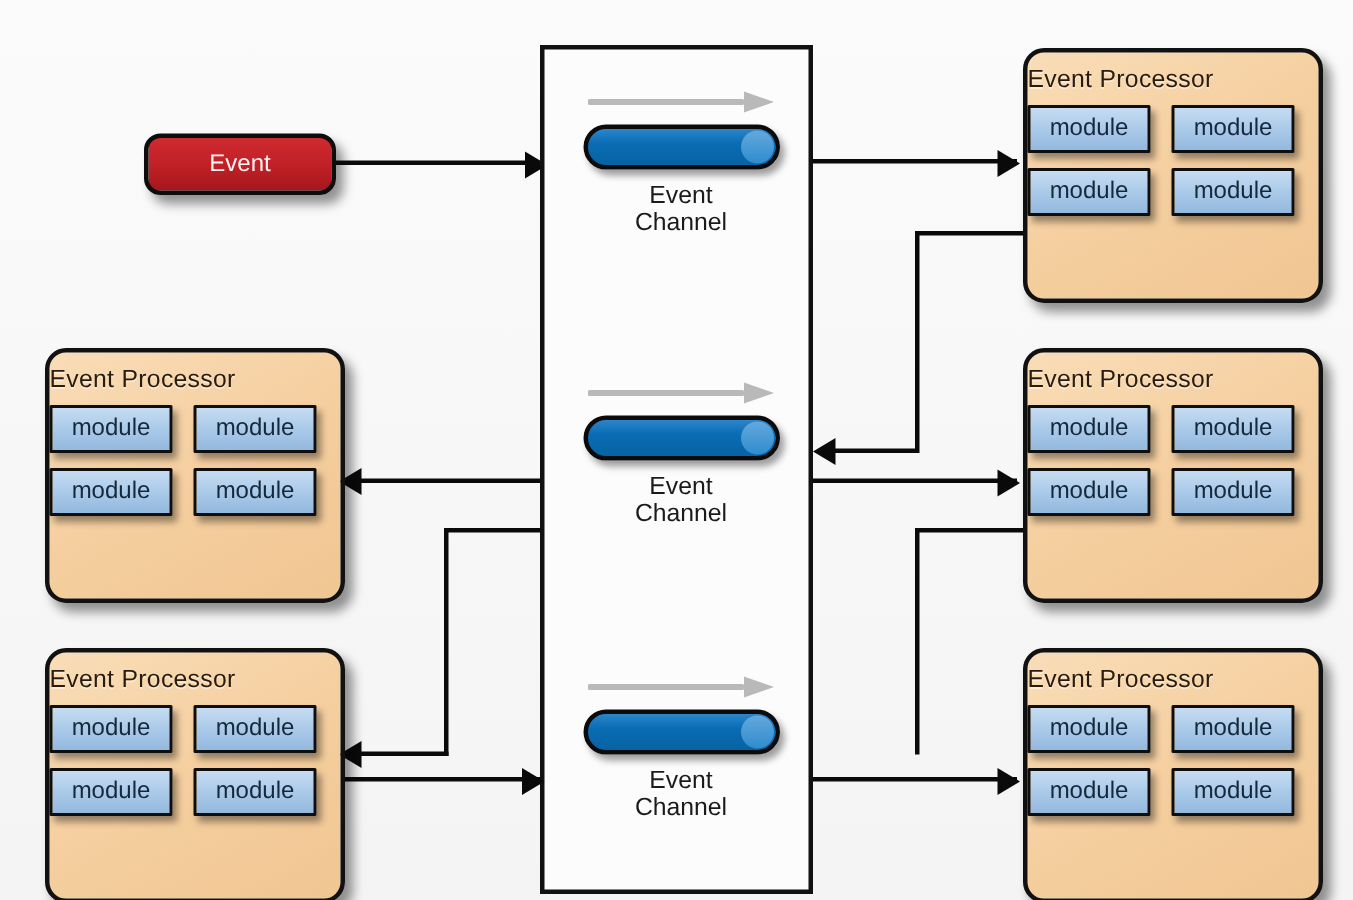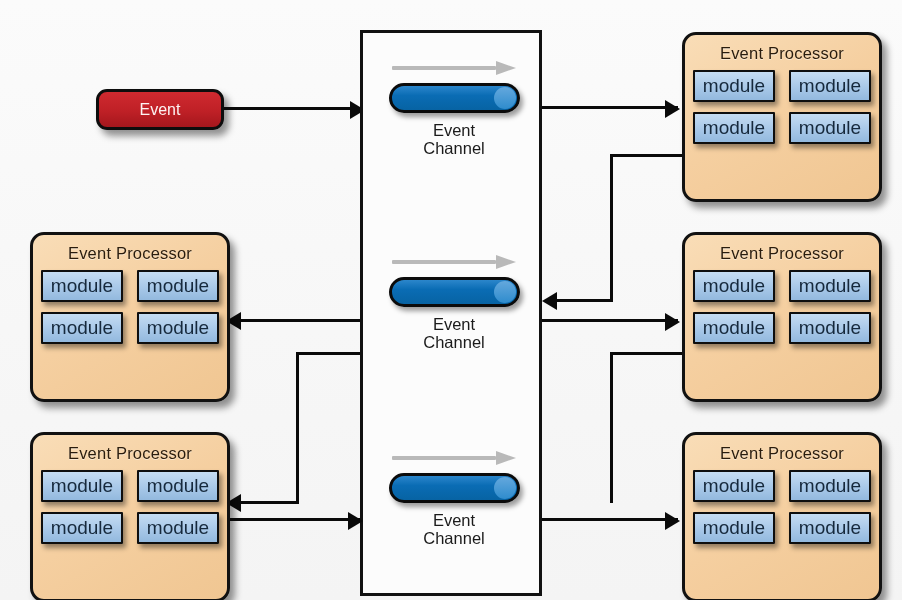--- a/index.html
+++ b/index.html
@@ -6,31 +6,31 @@
   body{font-family:"Liberation Sans", sans-serif;}
   #stage{position:relative;width:902px;height:600px;overflow:hidden;
          background:linear-gradient(180deg,#fbfbfb 0%,#f7f7f7 55%,#f4f4f4 100%);}
 
   
   .processor{position:absolute;box-sizing:border-box;
     background:linear-gradient(150deg,#f9ddb7 0%,#f5cfa0 45%,#eec severity 100%);
     background:linear-gradient(150deg,#f9ddb7 0%,#f5cfa0 48%,#f0c692 100%);
     border:3px solid #111;border-radius:14px;
     box-shadow:5px 6px 7px rgba(0,0,0,0.42);
-    display:flex;flex-direction:column;align-items:center;}
+    display:flex;flex-direction:column;align-items:flex-start;}
   .proc-title{font-size:16.5px;color:#2a1c0c;letter-spacing:.2px;
     margin-top:9px;margin-bottom:7px;white-space:nowrap;
     text-shadow:0 1px 0 rgba(255,255,255,.45);}
   .mod-grid{display:grid;grid-template-columns:1fr 1fr;gap:10px 14px;}
   .module{width:82px;height:32px;box-sizing:border-box;
     background:linear-gradient(180deg,#c5dcf2 0%,#a8c8e8 55%,#93b9de 100%);
     border:2.5px solid #0e0e0e;border-radius:1px;
     box-shadow:3px 4px 5px rgba(0,0,0,0.40);
     display:flex;align-items:center;justify-content:center;
-    font-size:19px;color:#16293c;white-space:nowrap;}
+    font-size:16px;color:#16293c;white-space:nowrap;}
 
   
   .event-box{position:absolute;left:96px;top:89px;width:128px;height:41px;
     box-sizing:border-box;
     background:linear-gradient(180deg,#cf2a30 0%,#bf2026 55%,#a4171d 100%);
     border:3px solid #0d0d0d;border-radius:11px;
     box-shadow:5px 6px 7px rgba(0,0,0,0.42);
     display:flex;align-items:center;justify-content:center;
     color:#fdf2f2;font-size:16px;}
 

